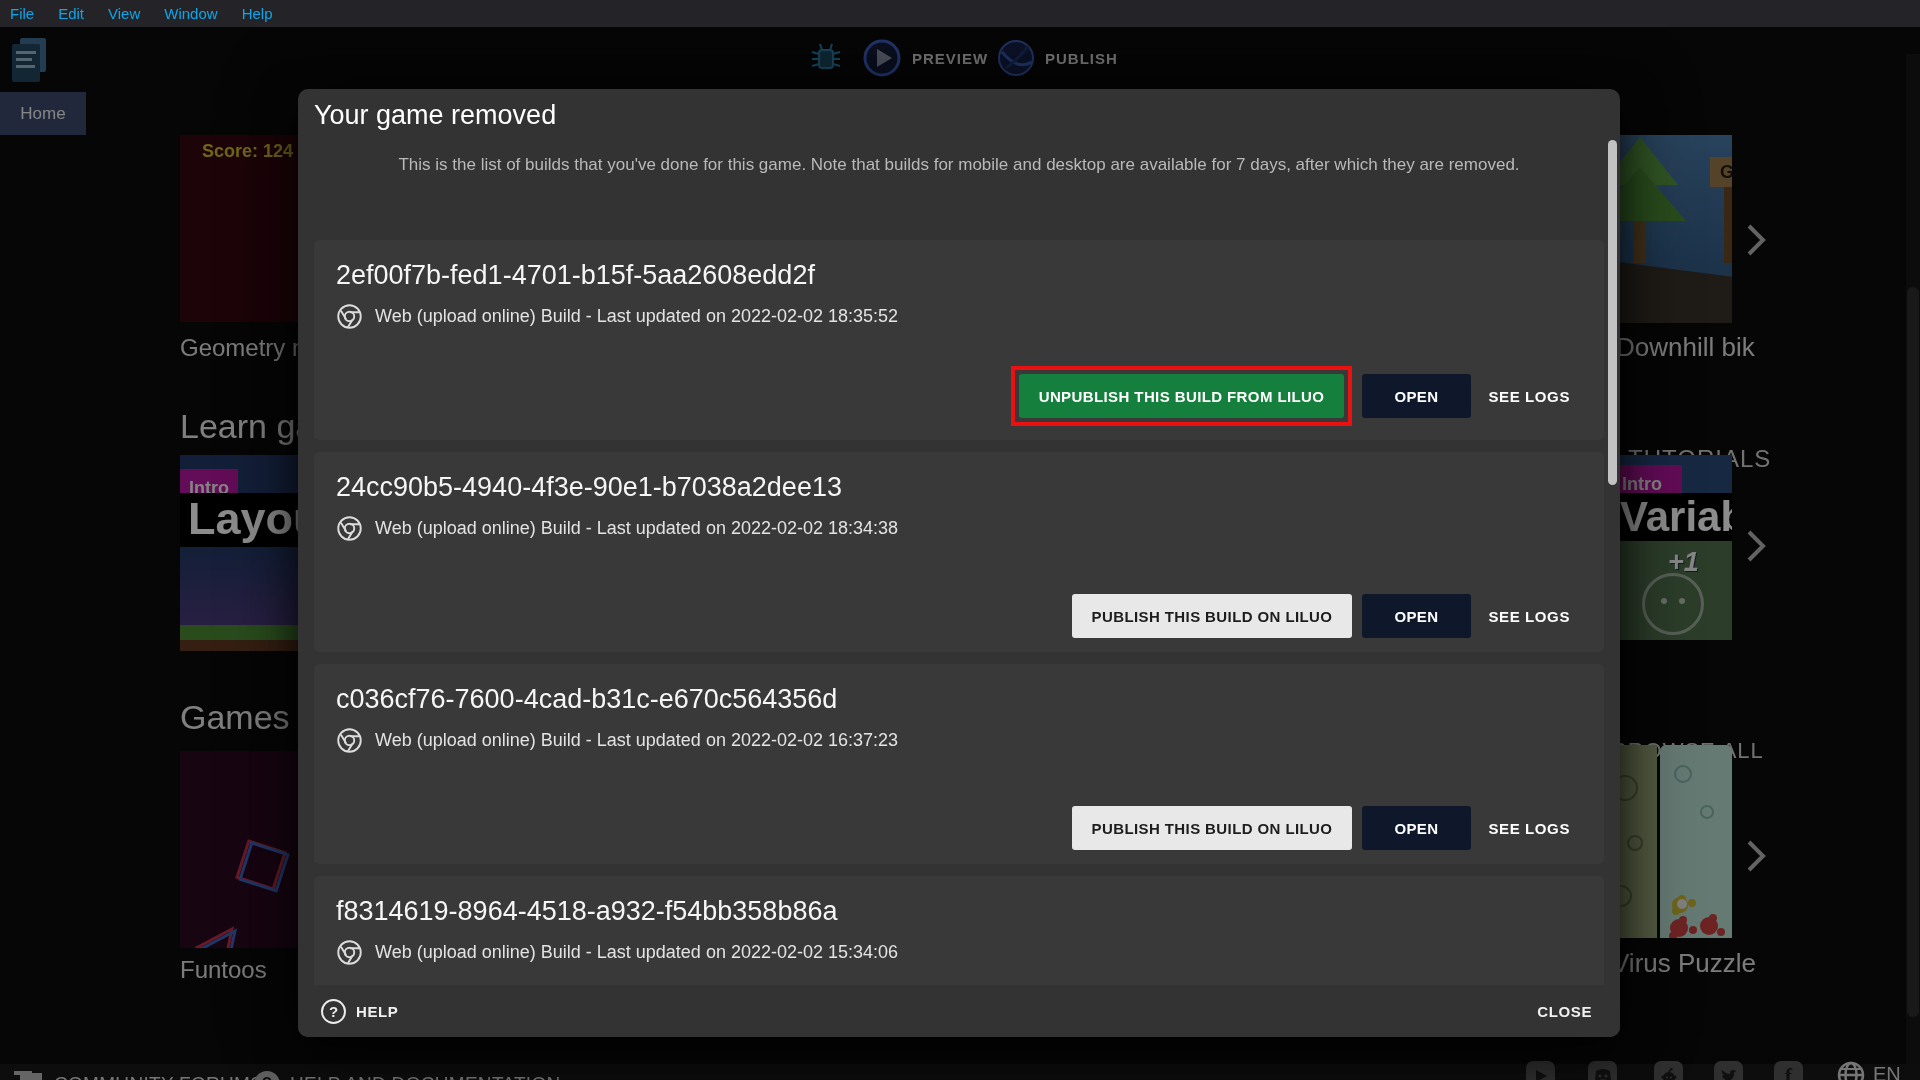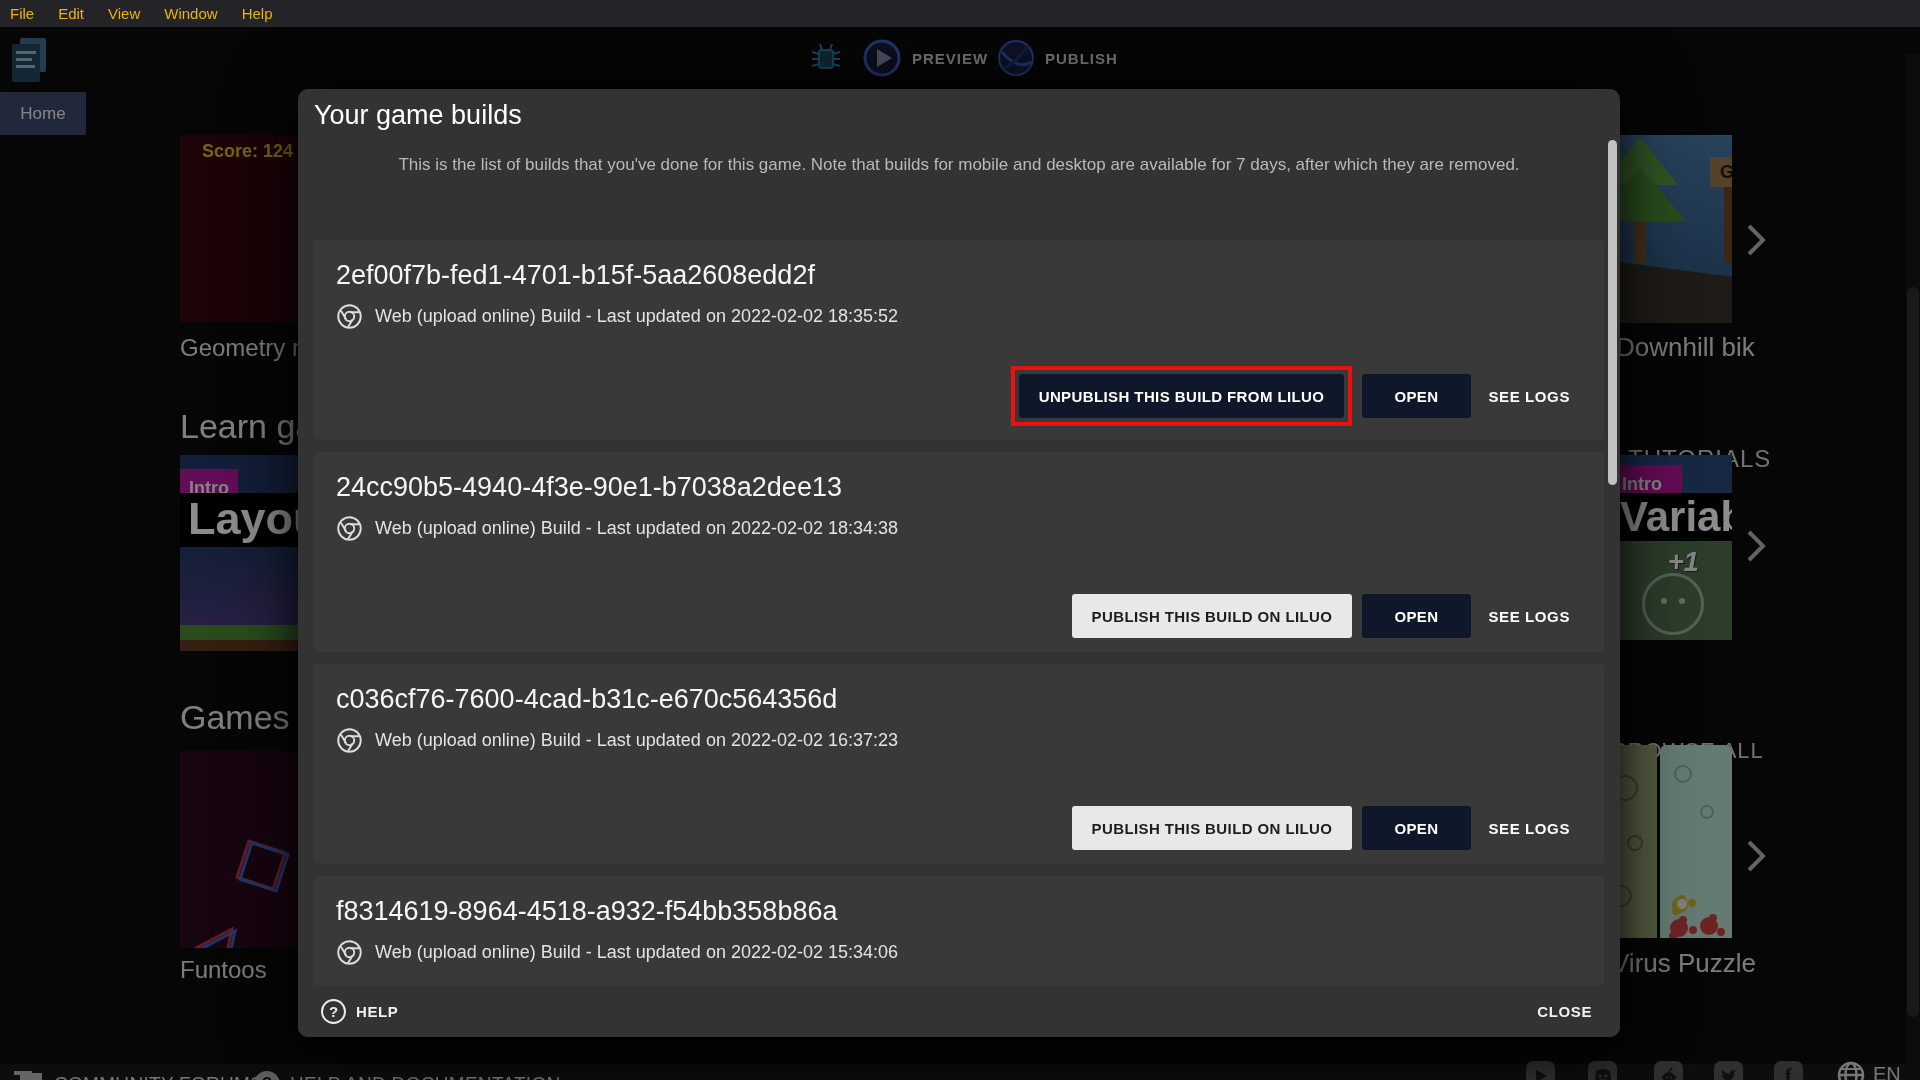--- a/index.html
+++ b/index.html
@@ -1,21 +1,21 @@
 <!DOCTYPE html>
 <html><head>
 <meta charset="utf-8">
 <style>
   * { margin:0; padding:0; box-sizing:border-box; }
   html,body { width:1920px; height:1080px; background:#000; font-family:"Liberation Sans", sans-serif; }
   .stage { position:relative; width:1920px; height:1080px; overflow:hidden; background:#0b0b0b; }
 
   
   .menubar { position:absolute; left:0; top:0; width:1920px; height:27px; background:#242428; display:flex; align-items:center; padding-left:10px; gap:24px; z-index:30; }
-  .menubar span { color:#eab308; font-size:15px; }
+  .menubar span { color:#0ea5e9; font-size:15px; }
 
   
   .content { position:absolute; left:0; top:27px; width:1920px; height:1053px; background:#0b0b0b; z-index:1; }
   .overlay { position:absolute; left:0; top:27px; width:1920px; height:1053px; background:rgba(0,0,0,0.45); z-index:10; }
 
   .home-tab { position:absolute; left:0; top:65px; width:86px; height:43px; background:#3e4a6e; color:#f0f0f0; font-size:17px; display:flex; align-items:center; justify-content:center; }
 
   .tb-label { position:absolute; top:23px; font-size:15px; font-weight:bold; letter-spacing:1px; color:#d2d2d2; }
 
   
@@ -39,21 +39,21 @@
             box-shadow:0 14px 40px rgba(0,0,0,0.7), 0 0 80px rgba(0,0,0,0.45); }
   .dlg-title { position:absolute; left:16px; top:11px; color:#ffffff; font-size:27px; }
   .dlg-desc { position:absolute; left:61px; top:62px; width:1200px; color:#b9b9b9; font-size:17px; line-height:28px; text-align:center; }
   .build-list { position:absolute; left:16px; top:151px; width:1290px; bottom:52px; overflow:hidden; }
   .build-card { position:relative; width:1290px; height:200px; background:#393939; border-radius:5px; margin-bottom:12px; padding:20px 26px 0 22px; }
   .build-id { color:#f6f6f6; font-size:27px; font-weight:400; }
   .build-info { display:flex; align-items:center; gap:12px; margin-top:12px; color:#e3e3e3; font-size:18px; }
   .build-actions { position:absolute; right:26px; bottom:14px; display:flex; align-items:center; gap:10px; }
   .btn { border:none; font-family:"Liberation Sans", sans-serif; font-size:15px; font-weight:bold; letter-spacing:.4px; height:44px; padding:0 20px; border-radius:3px; cursor:pointer; white-space:nowrap; }
   .btn.light { background:#e8e8e8; color:#1d1d1d; }
-  .btn.dark  { background:#0f172a; color:#ffffff; }
+  .btn.dark  { background:#15803d; color:#ffffff; }
   .btn.blue  { background:#0f172a; color:#ffffff; padding:0 32px; }
   .btn.textbtn { background:transparent; color:#ffffff; padding:0 8px; letter-spacing:.6px; }
   .annotation { display:inline-flex; padding:4px; border:4px solid #ec1111; }
   .dlg-actions { position:absolute; left:0; bottom:0; width:1322px; height:52px; background:#333333; border-radius:0 0 10px 10px; display:flex; align-items:center; justify-content:space-between; padding:0 28px 0 23px; }
   .help-group { display:flex; align-items:center; gap:10px; cursor:pointer; }
   .help-circle { width:25px; height:25px; border:2px solid #ececec; border-radius:50%; color:#ececec; font-size:15px; font-weight:bold; display:flex; align-items:center; justify-content:center; }
   .help-label, .close-btn { color:#f0f0f0; font-size:15px; font-weight:bold; letter-spacing:.6px; background:none; border:none; font-family:"Liberation Sans", sans-serif; cursor:pointer; }
   .dlg-scrollbar { position:absolute; right:3px; top:51px; width:9px; height:345px; background:#c2c2c2; border-radius:5px; }
 
   
@@ -238,21 +238,21 @@
       <line x1="3" y1="15" x2="27" y2="15" stroke="#d8d8d8" stroke-width="2.5"></line>
       <line x1="5" y1="9" x2="25" y2="9" stroke="#d8d8d8" stroke-width="2"></line>
       <line x1="5" y1="21" x2="25" y2="21" stroke="#d8d8d8" stroke-width="2"></line>
     </svg>
     <div class="lang" style="left:1873px;">EN</div>
   </div>
 
   <div class="overlay"></div>
 
   <div class="dialog">
-    <div class="dlg-title">Your game builds</div>
+    <div class="dlg-title">Your game removed</div>
     <div class="dlg-desc">This is the list of builds that you've done for this game. Note that builds for mobile and desktop are available for 7 days, after which they are removed.</div>
 
     <div class="build-list">
 
       <div class="build-card">
         <div class="build-id">2ef00f7b-fed1-4701-b15f-5aa2608edd2f</div>
         <div class="build-info">
           <svg width="27" height="27" viewBox="0 0 24 24">
             <circle cx="12" cy="12" r="10" fill="none" stroke="#dcdcdc" stroke-width="1.7"></circle>
             <circle cx="12" cy="12" r="4.2" fill="none" stroke="#dcdcdc" stroke-width="1.7"></circle>

